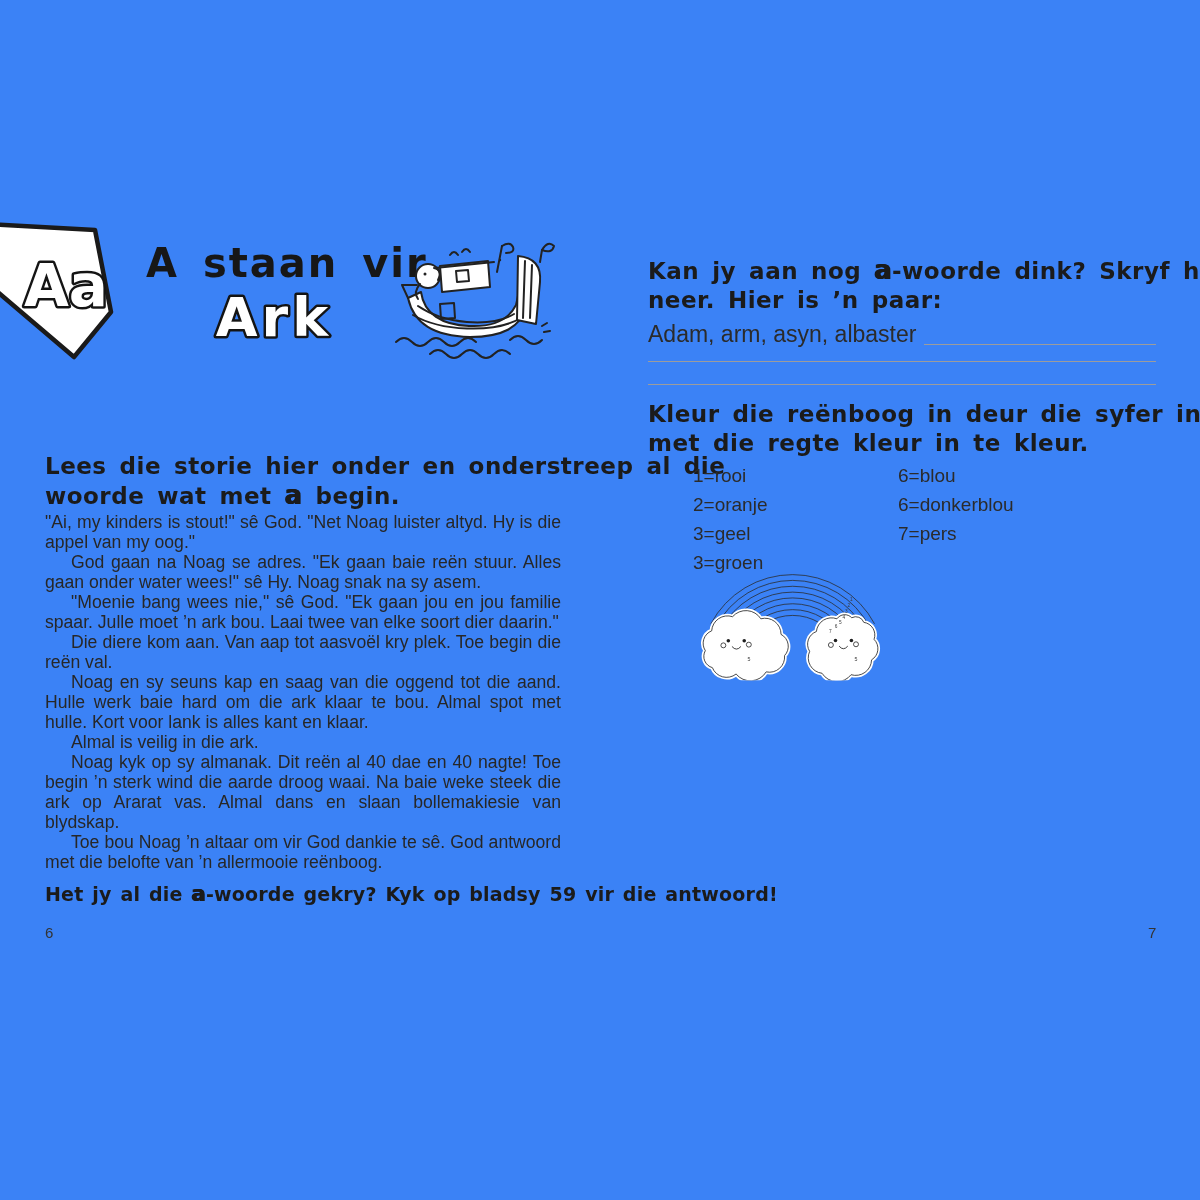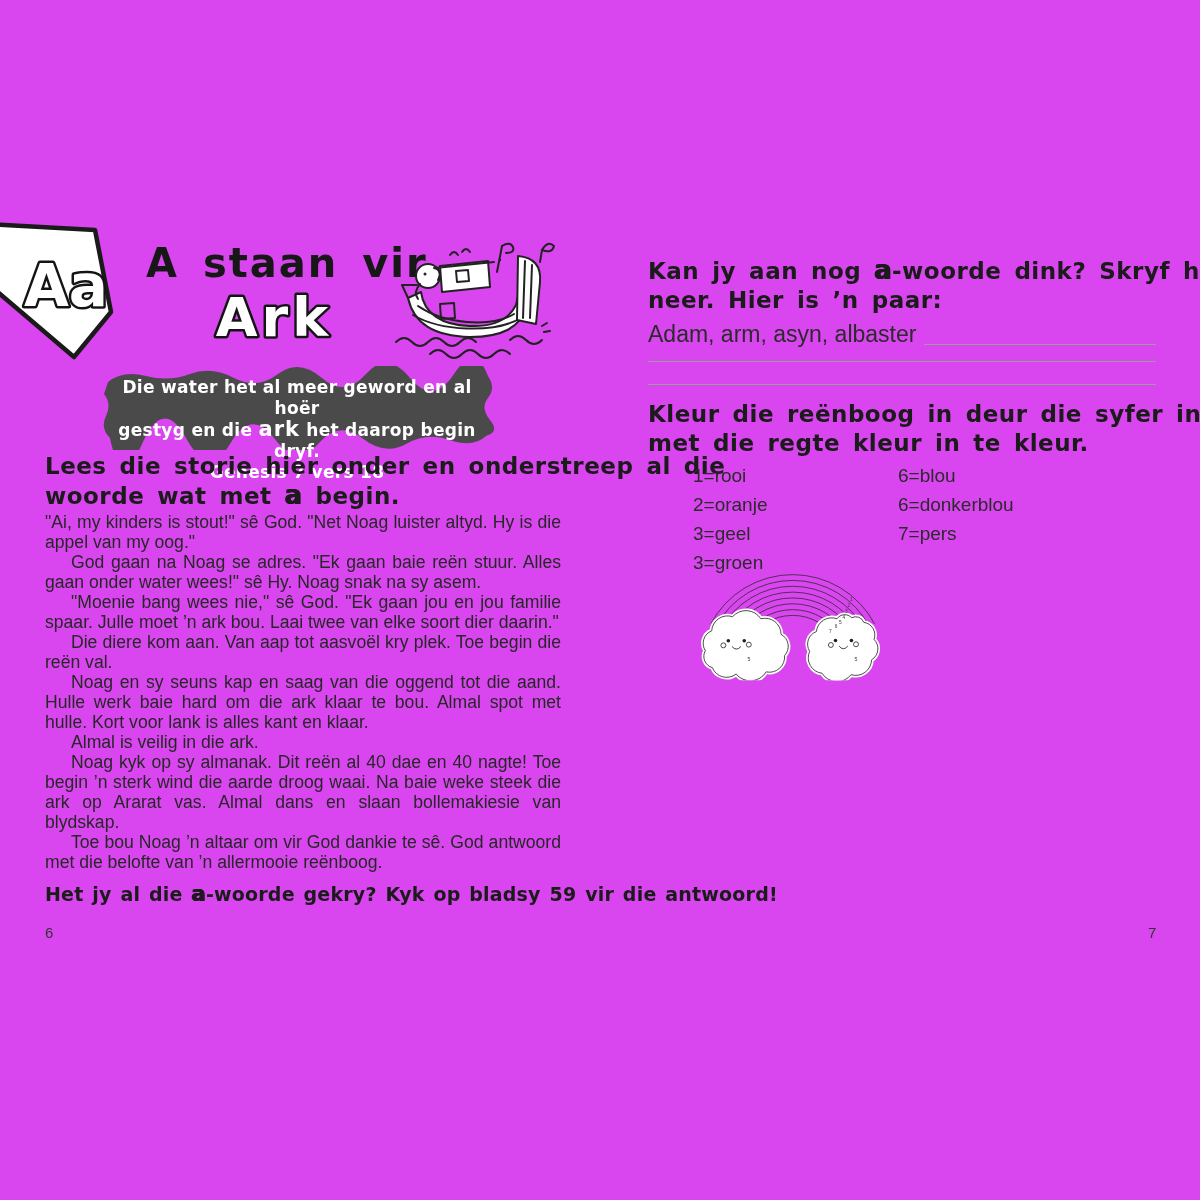--- a/index.html
+++ b/index.html
@@ -1,16 +1,16 @@
 <!DOCTYPE html>
 <html><head>
 <meta charset="utf-8">
 <style>
   html,body{margin:0;padding:0;background:#ffffff;}
-  .canvas{position:relative;width:1200px;height:1200px;background:#d946ef;overflow:hidden;
+  .canvas{position:relative;width:1200px;height:1200px;background:#3b82f6;overflow:hidden;
           font-family:"Liberation Sans",sans-serif;color:#262626;}
   .abs{position:absolute;}
   .hd{font-family:"DejaVu Sans",sans-serif;font-weight:800;color:#1b1b1b;
       letter-spacing:.5px;word-spacing:4.5px;white-space:nowrap;}
   
   .badge-svg{left:0;top:206px;}
   .title-wrap{left:146px;top:240px;width:256px;text-align:center;}
   .title-line1{font-family:"DejaVu Sans",sans-serif;font-weight:800;font-size:40px;
                letter-spacing:2px;word-spacing:8px;color:#171717;white-space:nowrap;}
   .banner{left:98px;top:366px;width:398px;height:84px;}
@@ -91,33 +91,20 @@
       <path d="M 60,25 q 4,-6 8,0"></path>
       <path d="M 72,22 q 4,-6 8,0"></path>
 
       <path d="M 152,20 q 6,-10 12,-4 q -2,8 -12,4"></path>
       <path d="M 152,20 L 150,32"></path>
 
       <path d="M 152,96 l 5,-3 M 154,102 l 6,-1"></path>
     </g>
   </svg>
 
-  <div class="abs banner">
-    <svg width="398" height="84" viewBox="0 0 398 84" preserveAspectRatio="none" style="position:absolute;left:0;top:0;">
-      <path d="M 10,16 Q 25,4 48,10 T 92,8 T 136,12 T 180,8 T 224,12 T 268,8 T 312,12 T 356,8 T 390,10
-               Q 398,22 390,32 T 392,54 T 388,70
-               Q 375,82 352,74 T 308,78 T 264,72 T 220,78 T 176,72 T 132,78 T 88,72 T 44,78 T 12,72
-               Q 2,62 8,50 T 6,28 Z" fill="#4a4a4a"></path>
-    </svg>
-    <div class="banner-text">
-      <div>Die water het al meer geword en al hoër</div>
-      <div><span>gestyg en die </span><span class="banner-ark">ark</span><span> het daarop begin dryf.</span></div>
-      <div>Genesis 7 vers 18</div>
-    </div>
-  </div>
 
   <div class="abs heading-left hd">
     <div>Lees die storie hier onder en onderstreep al die</div>
     <div><span>woorde wat met </span><span class="glyph-a">a</span><span> begin.</span></div>
   </div>
 
   <div class="abs story">
     <p class="first">"Ai, my kinders is stout!" sê God. "Net Noag luister altyd. Hy is die appel van my oog."</p>
     <p>God gaan na Noag se adres. "Ek gaan baie reën stuur. Alles gaan onder water wees!" sê Hy. Noag snak na sy asem.</p>
     <p>"Moenie bang wees nie," sê God. "Ek gaan jou en jou familie spaar. Julle moet ’n ark bou. Laai twee van elke soort dier daarin."</p>

